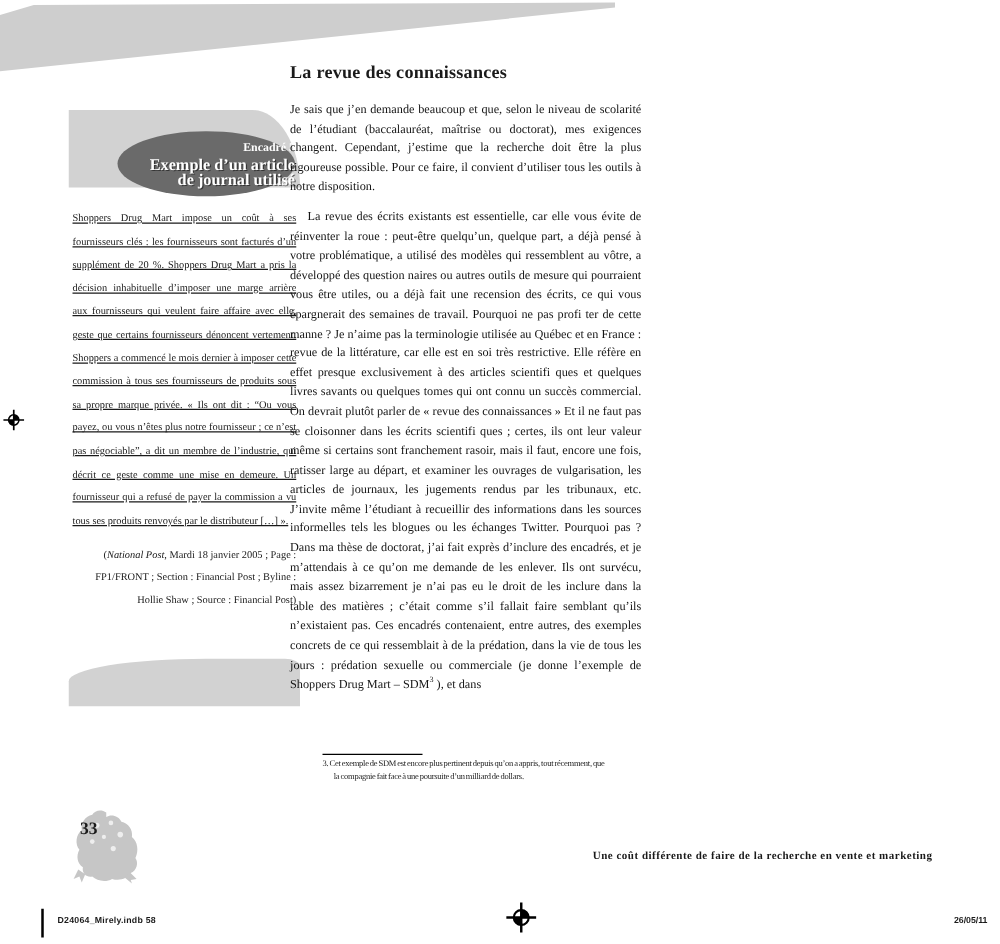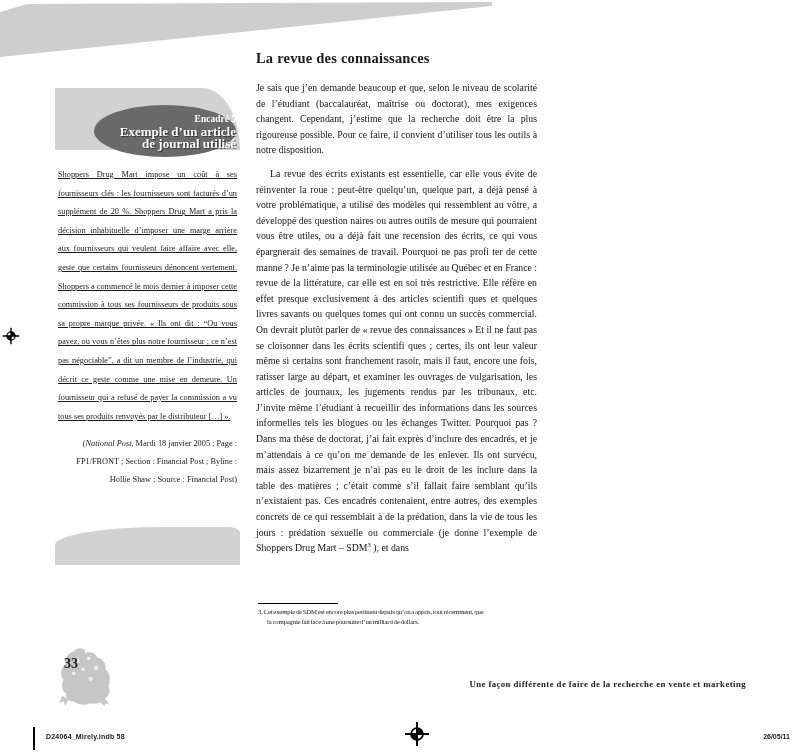--- a/index.html
+++ b/index.html
@@ -30,21 +30,21 @@
     color:#ffffff; text-align:center;
   }
   .ellipse-tag   { font-size:9.5px; font-weight:bold; line-height:13px; }
   .ellipse-title { font-size:13px;  font-weight:bold; line-height:12px;
                    text-shadow:1px 1px 0 rgba(20,20,20,.6); }
   .sidebar-text  { position:absolute; left:3px; top:78px; width:179px; font-size:8.3px; }
   .sidebar-quote { text-align:justify; line-height:18.6px; margin:0;text-decoration:underline; }
   .sidebar-attrib{ margin:9px 0 0 0; line-height:18px; text-align:right; }
   .italic { font-style:italic; }
   
-  .main { position:absolute; left:256px; top:50px; width:498px; }
+  .main { position:absolute; left:232px; top:50px; width:498px; }
   .page-title { font-size:14.5px; font-weight:bold; margin:0 0 13px 0; letter-spacing:.2px; }
   .para {
     width:281px; text-align:justify; font-size:9.8px; line-height:15.6px;
     margin:0 13px 8px 0; color:#141414;
   }
   .para.indent { text-indent:14px; margin-bottom:0; }
   .fn-ref { font-size:6.5px; vertical-align:super; line-height:0; }
   
   .footnote-block { position:absolute; left:258px; top:603px; width:228px; }
   .footnote-rule  { width:80px; height:0; border-top:1.4px solid #000; margin:0 0 3px 0; }
@@ -114,21 +114,21 @@
   <h1 class="page-title">La revue des connaissances</h1>
   <p class="para">Je sais que j’en demande beaucoup et que, selon le niveau de scolarité de l’étudiant (baccalauréat, maîtrise ou doctorat), mes exigences changent. Cependant, j’estime que la recherche doit être la plus rigoureuse possible. Pour ce faire, il convient d’utiliser tous les outils à notre disposition.</p>
   <p class="para indent"><span>La revue des écrits existants est essentielle, car elle vous évite de réinventer la roue : peut-être quelqu’un, quelque part, a déjà pensé à votre problématique, a utilisé des modèles qui ressemblent au vôtre, a développé des question naires ou autres outils de mesure qui pourraient vous être utiles, ou a déjà fait une recension des écrits, ce qui vous épargnerait des semaines de travail. Pourquoi ne pas profi ter de cette manne ? Je n’aime pas la terminologie utilisée au Québec et en France : revue de la littérature, car elle est en soi très restrictive. Elle réfère en effet presque exclusivement à des articles scientifi ques et quelques livres savants ou quelques tomes qui ont connu un succès commercial. On devrait plutôt parler de « revue des connaissances » Et il ne faut pas se cloisonner dans les écrits scientifi ques ; certes, ils ont leur valeur même si certains sont franchement rasoir, mais il faut, encore une fois, ratisser large au départ, et examiner les ouvrages de vulgarisation, les articles de journaux, les jugements rendus par les tribunaux, etc. J’invite même l’étudiant à recueillir des informations dans les sources informelles tels les blogues ou les échanges Twitter. Pourquoi pas ? Dans ma thèse de doctorat, j’ai fait exprès d’inclure des encadrés, et je m’attendais à ce qu’on me demande de les enlever. Ils ont survécu, mais assez bizarrement je n’ai pas eu le droit de les inclure dans la table des matières ; c’était comme s’il fallait faire semblant qu’ils n’existaient pas. Ces encadrés contenaient, entre autres, des exemples concrets de ce qui ressemblait à de la prédation, dans la vie de tous les jours : prédation sexuelle ou commerciale (je donne l’exemple de Shoppers Drug Mart – SDM</span><sup class="fn-ref">3</sup><span> ), et dans</span></p>
 </div>
 
 <div class="footnote-block">
   <div class="footnote-rule"></div>
   <p class="footnote-text">3. Cet exemple de SDM est encore plus pertinent depuis qu’on a appris, tout récemment, que la compagnie fait face à une poursuite d’un milliard de dollars.</p>
 </div>
 
-<div class="running-footer">Une façon différente de faire de la recherche en vente et marketing</div>
+<div class="running-footer">Une coût différente de faire de la recherche en vente et marketing</div>
 
 <div class="frog">
   <svg viewBox="0 0 60 64" width="56" height="62">
     <path fill="#c6c6c6" d="M30 3c-4-3-10-2-12 2-6 1-10 7-9 13-5 4-6 12-2 17-3 5-2 12 3 15-1 5 3 9 8 8 4 4 12 5 17 2 6 2 13 0 16-5 5-2 7-9 4-13 3-6 2-14-3-18 1-6-3-12-9-13-2-5-9-7-13-4z"></path>
     <path fill="#c6c6c6" d="M6 52l-4 8 5-2 2 5 3-7zM50 54l6 6-5 1 1 3-6-5z"></path>
     <circle cx="22" cy="14" r="2.2" fill="#eeeeee"></circle>
     <circle cx="34" cy="12" r="2" fill="#eeeeee"></circle>
     <circle cx="42" cy="22" r="2.4" fill="#eeeeee"></circle>
     <circle cx="28" cy="24" r="1.8" fill="#eeeeee"></circle>
     <circle cx="18" cy="28" r="2" fill="#eeeeee"></circle>

